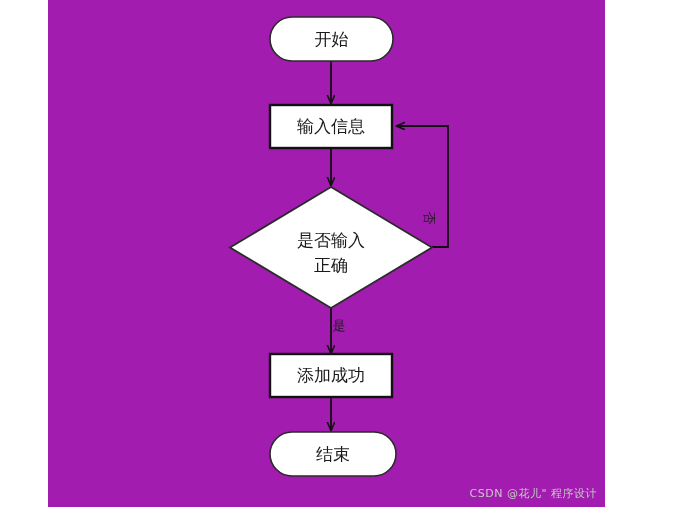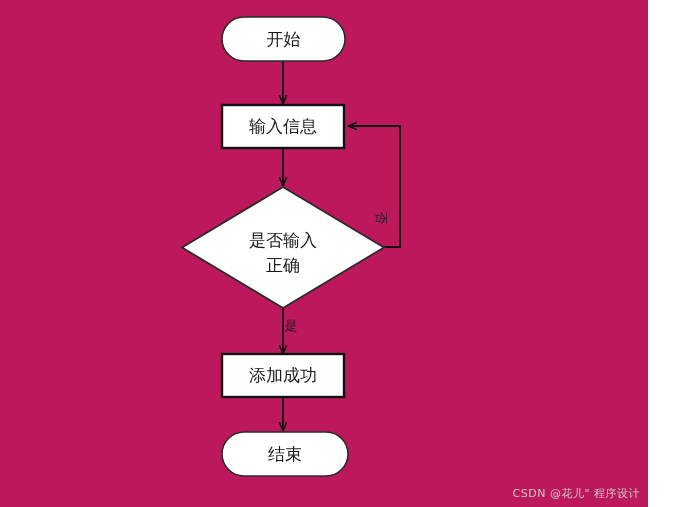--- a/index.html
+++ b/index.html
@@ -5,24 +5,25 @@
   html, body {
     margin: 0;
     padding: 0;
     background: #ffffff;
   }
   body {
     font-family: "DejaVu Sans", "Liberation Sans", sans-serif;
   }
   #canvas {
     position: relative;
-    width: 648px;
+    width: 557px;
     height: 507px;
-    background: #be185d;
+    background: #a21caf;
     overflow: hidden;
+    margin-left: 48px;
   }
   #flow-svg {
     position: absolute;
     left: 0;
     top: 0;
     width: 687px;
     height: 507px;
   }
   .node-label {
     font-family: "DejaVu Sans", "Liberation Sans", sans-serif;

